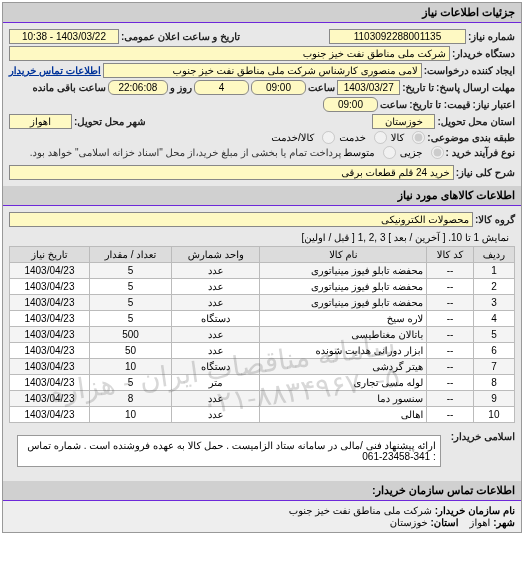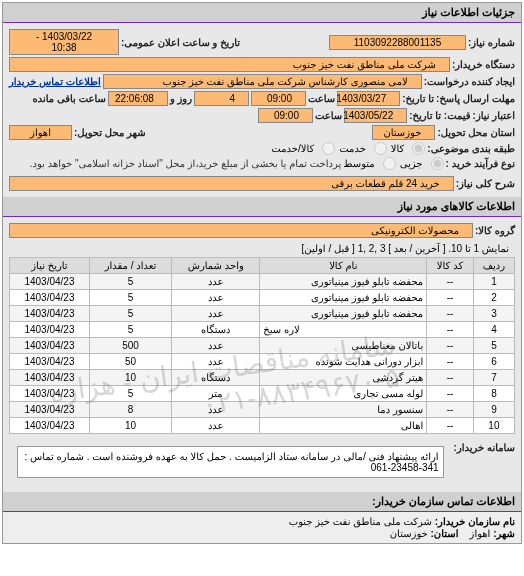--- a/index.html
+++ b/index.html
@@ -2,24 +2,24 @@
 <html dir="rtl" lang="fa"><head>
 <meta charset="utf-8">
 <style>
   * { box-sizing: border-box; margin: 0; padding: 0; }
   body { font-family: Tahoma, Arial, sans-serif; font-size: 11px; background: #fff; direction: rtl; width: 524px; }
   .panel { border: 1px solid #999; background: #e8e8e8; margin: 2px; }
   .panel-header { background: #d0d0d0; padding: 3px 6px; font-weight: bold; font-size: 11px; border-bottom: 1px solid #6d28d9; }
   .panel-body { padding: 4px 6px; }
   .row { display: flex; align-items: center; margin: 2px 0; flex-wrap: wrap; gap: 2px; }
   .label { font-size: 10px; color: #222; white-space: nowrap; font-weight: bold; }
-  .field { background: #fdba74; border: 1px solid #888; padding: 1px 13px; font-size: 10px; min-height: 15px; display: inline-block; }
+  .field { background: #fef9c3; border: 1px solid #888; padding: 1px 3px; font-size: 10px; min-height: 15px; display: inline-block; }
   .field.wide { flex: 1; min-width: 150px; }
   .field.med { width: 63px; text-align: center; }
-  .field.sm { width: 55px; text-align: right; }
+  .field.sm { width: 55px; text-align: center; border-radius: 6px; }
   .radio-group { display: flex; align-items: center; gap: 4px; }
   .radio { display: inline-flex; align-items: center; gap: 8px; font-size: 10px; }
   .radio input { margin: 0; }
   .note { font-size: 10px; color: #333; }
   table { width: 100%; border-collapse: collapse; font-size: 10px; background: #fff; }
   th, td { border: 1px solid #bbb; padding: 2px 3px; text-align: center; }
   th { background: #dcdcdc; font-weight: normal; }
   tbody tr:nth-child(odd) { background: #f4f4f4; }
   .pager { font-size: 10px; padding: 3px 6px; }
   .watermark { position: absolute; top: 350px; left: 50px; font-size: 28px; color: rgba(100,100,100,0.25); transform: rotate(-8deg); pointer-events: none; white-space: nowrap; z-index: 5; }
@@ -64,21 +64,20 @@
       <span class="field sm">09:00</span>
       <span class="field sm">4</span>
       <span class="label">روز و</span>
       <span class="field sm" style="width:60px">22:06:08</span>
       <span class="label">ساعت باقی مانده</span>
     </div>
 
     <div class="row">
       <span class="label">اعتبار نیاز:</span>
       <span class="label">قیمت: تا تاریخ:</span>
-      <span class="field med">1403/05/22</span>
       <span class="label">ساعت</span>
       <span class="field sm">09:00</span>
     </div>
 
     <div class="row">
       <span class="label">استان محل تحویل:</span>
       <span class="field med">خوزستان</span>
       <span class="spacer"></span>
       <span class="label">شهر محل تحویل:</span>
       <span class="field med">اهواز</span>
@@ -167,21 +166,21 @@
               <td>3</td>
               <td>--</td>
               <td style="text-align: right;">محفضه تابلو فیوز مینیاتوری</td>
               <td>عدد</td>
               <td>5</td>
               <td>1403/04/23</td>
             </tr>
             <tr>
               <td>4</td>
               <td>--</td>
-              <td style="text-align: left;">لاره سیخ</td>
+              <td style="text-align: right;">لاره سیخ</td>
               <td>دستگاه</td>
               <td>5</td>
               <td>1403/04/23</td>
             </tr>
             <tr>
               <td>5</td>
               <td>--</td>
               <td style="text-align: right;">باتالان مغناطیسی</td>
               <td>عدد</td>
               <td>500</td>
@@ -224,21 +223,21 @@
               <td>--</td>
               <td style="text-align: right;">اهالی</td>
               <td>عدد</td>
               <td>10</td>
               <td>1403/04/23</td>
             </tr>
           </tbody>
     </table>
 
     <div class="row" style="margin-top:4px; align-items:flex-start">
-      <span class="label" style="font-weight:bold; padding-top:4px">سامانه خریدار:</span>
+      <span class="label" style="font-weight:bold; padding-top:4px">اسلامی خریدار:</span>
       <div class="desc-box" style="flex:1; margin:8px">ارائه پیشنهاد فنی /مالی در سامانه ستاد الزامیست . حمل کالا به عهده فروشنده است . شماره تماس : 341-23458-061</div>
     </div>
   </div>
 
   <div class="panel-header">اطلاعات تماس سازمان خریدار:</div>
   <div class="contact">
     <div>
       <b>نام سازمان خریدار:</b>
       <span>شرکت ملی مناطق نفت خیز جنوب</span>
     </div>

